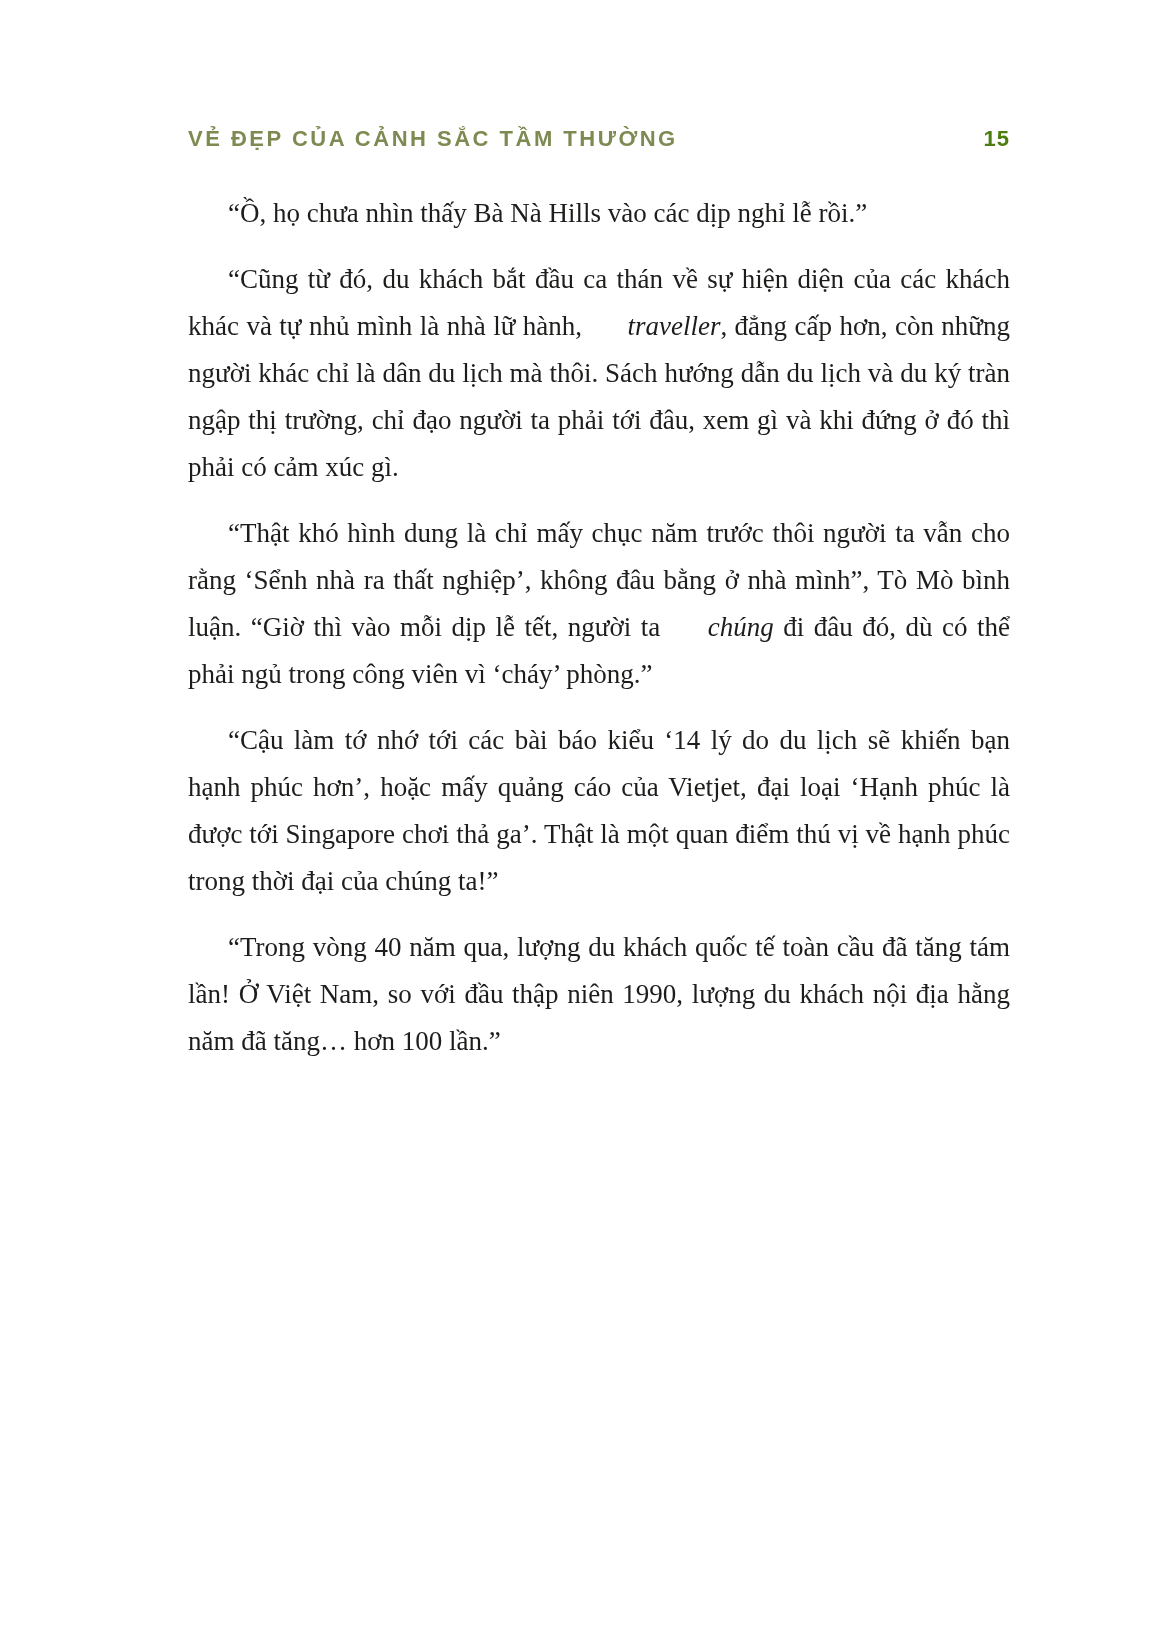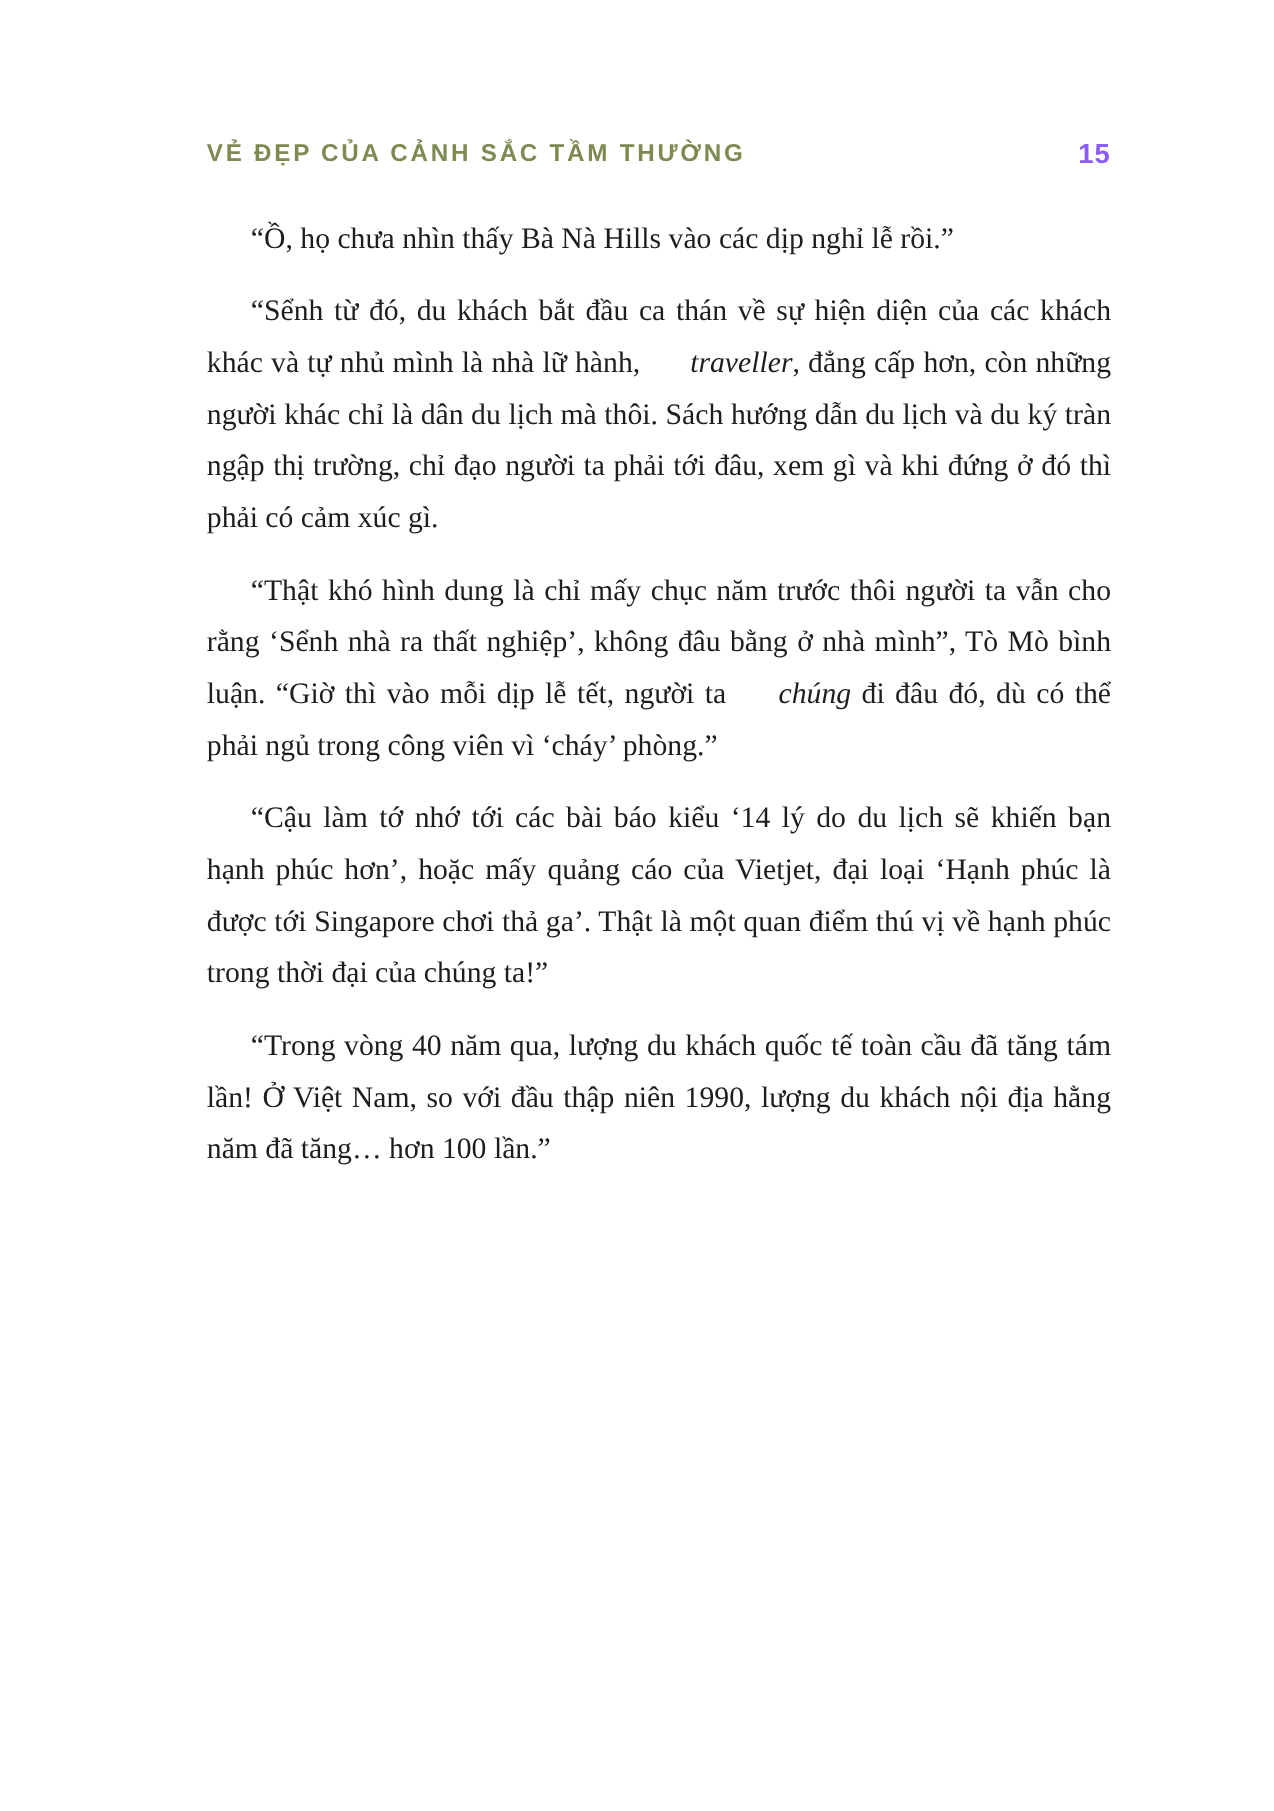--- a/index.html
+++ b/index.html
@@ -11,36 +11,36 @@
     position: relative;
     width: 1158px;
     height: 1646px;
     background: #ffffff;
     padding: 126px 148px 0 188px;
     overflow: hidden;
   }
   .running-header {
     display: flex;
     justify-content: space-between;
-    align-items: flex-start;
+    align-items: flex-end;
     margin-bottom: 38px;
   }
   .running-header .title {
     font-family: "Liberation Sans", "DejaVu Sans", sans-serif;
     font-weight: bold;
     font-size: 22px;
     letter-spacing: 2.5px;
     color: #7d8a52;
   }
   .running-header .page-number {
     font-family: "Liberation Sans", "DejaVu Sans", sans-serif;
     font-weight: bold;
-    font-size: 25px;
+    font-size: 22px;
     letter-spacing: 1px;
-    color: #8b5cf6;
+    color: #4d7c0f;
   }
   .page-body .para {
     font-size: 27px;
     line-height: 47px;
     color: #1d1d1b;
     text-align: justify;
     text-indent: 40px;
     margin-bottom: 19px;
   }
   .page-body .para em {
@@ -53,18 +53,18 @@
 
 <div class="page">
   <div class="running-header">
     <span class="title">VẺ ĐẸP CỦA CẢNH SẮC TẦM THƯỜNG</span>
     <span class="page-number">15</span>
   </div>
 
   <div class="page-body">
 
   <p class="para"><span>“Ồ, họ chưa nhìn thấy Bà Nà Hills vào các dịp nghỉ lễ rồi.”</span></p>
-      <p class="para"><span>“Sểnh từ đó, du khách bắt đầu ca thán về sự hiện diện của các khách khác và tự nhủ mình là nhà lữ hành, </span><em>traveller</em><span>, đẳng cấp hơn, còn những người khác chỉ là dân du lịch mà thôi. Sách hướng dẫn du lịch và du ký tràn ngập thị trường, chỉ đạo người ta phải tới đâu, xem gì và khi đứng ở đó thì phải có cảm xúc gì.</span></p>
+      <p class="para"><span>“Cũng từ đó, du khách bắt đầu ca thán về sự hiện diện của các khách khác và tự nhủ mình là nhà lữ hành, </span><em>traveller</em><span>, đẳng cấp hơn, còn những người khác chỉ là dân du lịch mà thôi. Sách hướng dẫn du lịch và du ký tràn ngập thị trường, chỉ đạo người ta phải tới đâu, xem gì và khi đứng ở đó thì phải có cảm xúc gì.</span></p>
       <p class="para"><span>“Thật khó hình dung là chỉ mấy chục năm trước thôi người ta vẫn cho rằng ‘Sểnh nhà ra thất nghiệp’, không đâu bằng ở nhà mình”, Tò Mò bình luận. “Giờ thì vào mỗi dịp lễ tết, người ta </span><em>chúng</em><span> đi đâu đó, dù có thể phải ngủ trong công viên vì ‘cháy’ phòng.”</span></p>
       <p class="para"><span>“Cậu làm tớ nhớ tới các bài báo kiểu ‘14 lý do du lịch sẽ khiến bạn hạnh phúc hơn’, hoặc mấy quảng cáo của Vietjet, đại loại ‘Hạnh phúc là được tới Singapore chơi thả ga’. Thật là một quan điểm thú vị về hạnh phúc trong thời đại của chúng ta!”</span></p>
       <p class="para"><span>“Trong vòng 40 năm qua, lượng du khách quốc tế toàn cầu đã tăng tám lần! Ở Việt Nam, so với đầu thập niên 1990, lượng du khách nội địa hằng năm đã tăng… hơn 100 lần.”</span></p>
     </div>
 </div>
 
 </body></html>

